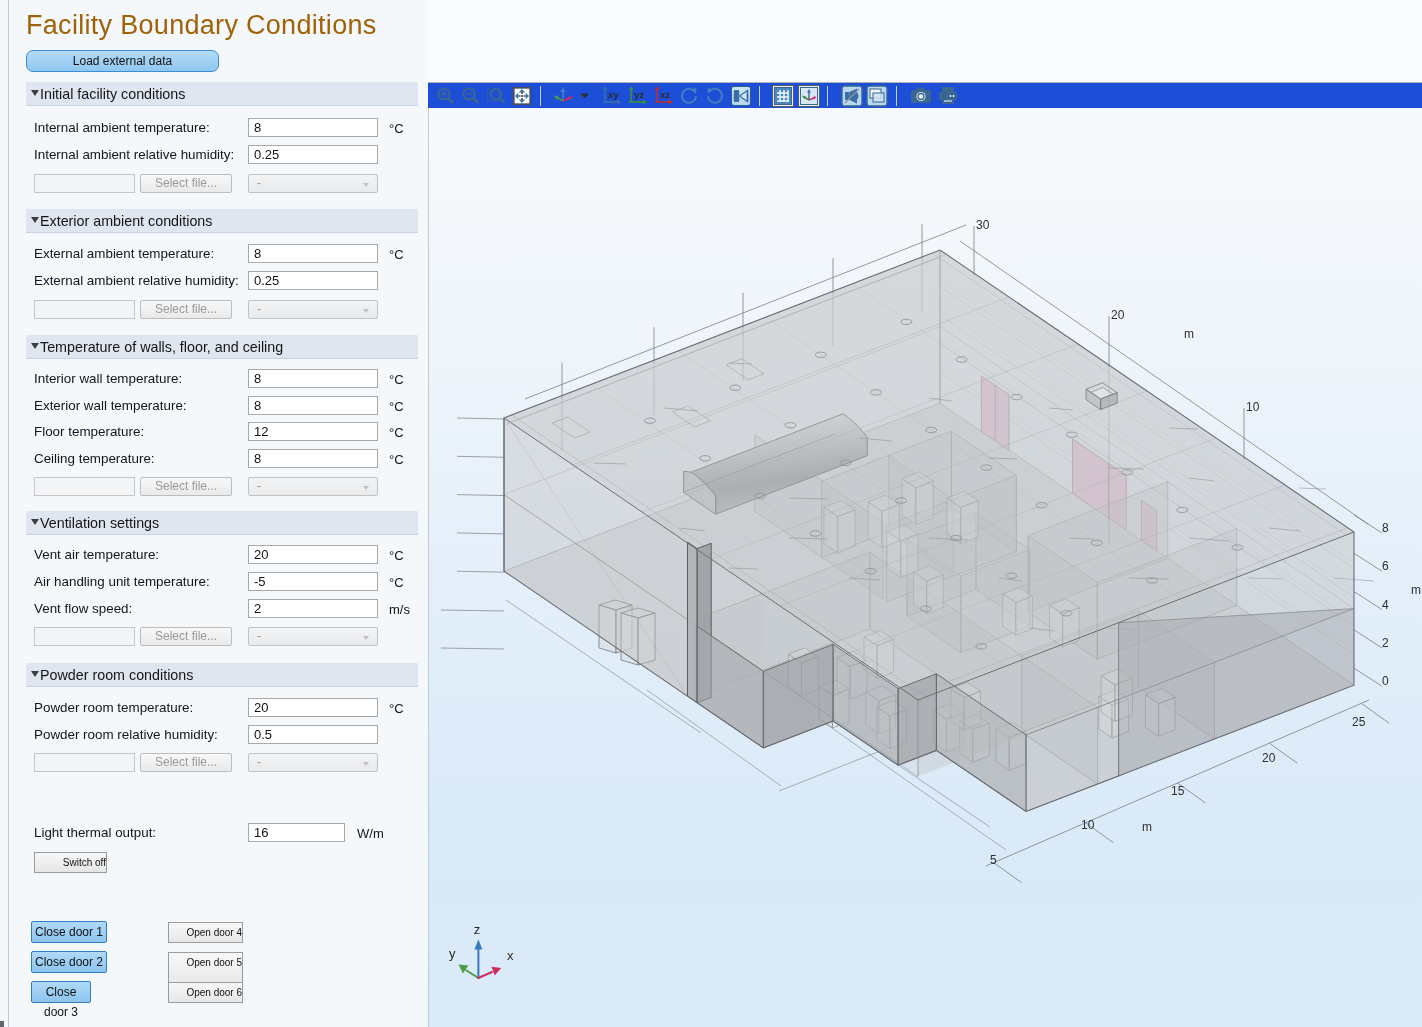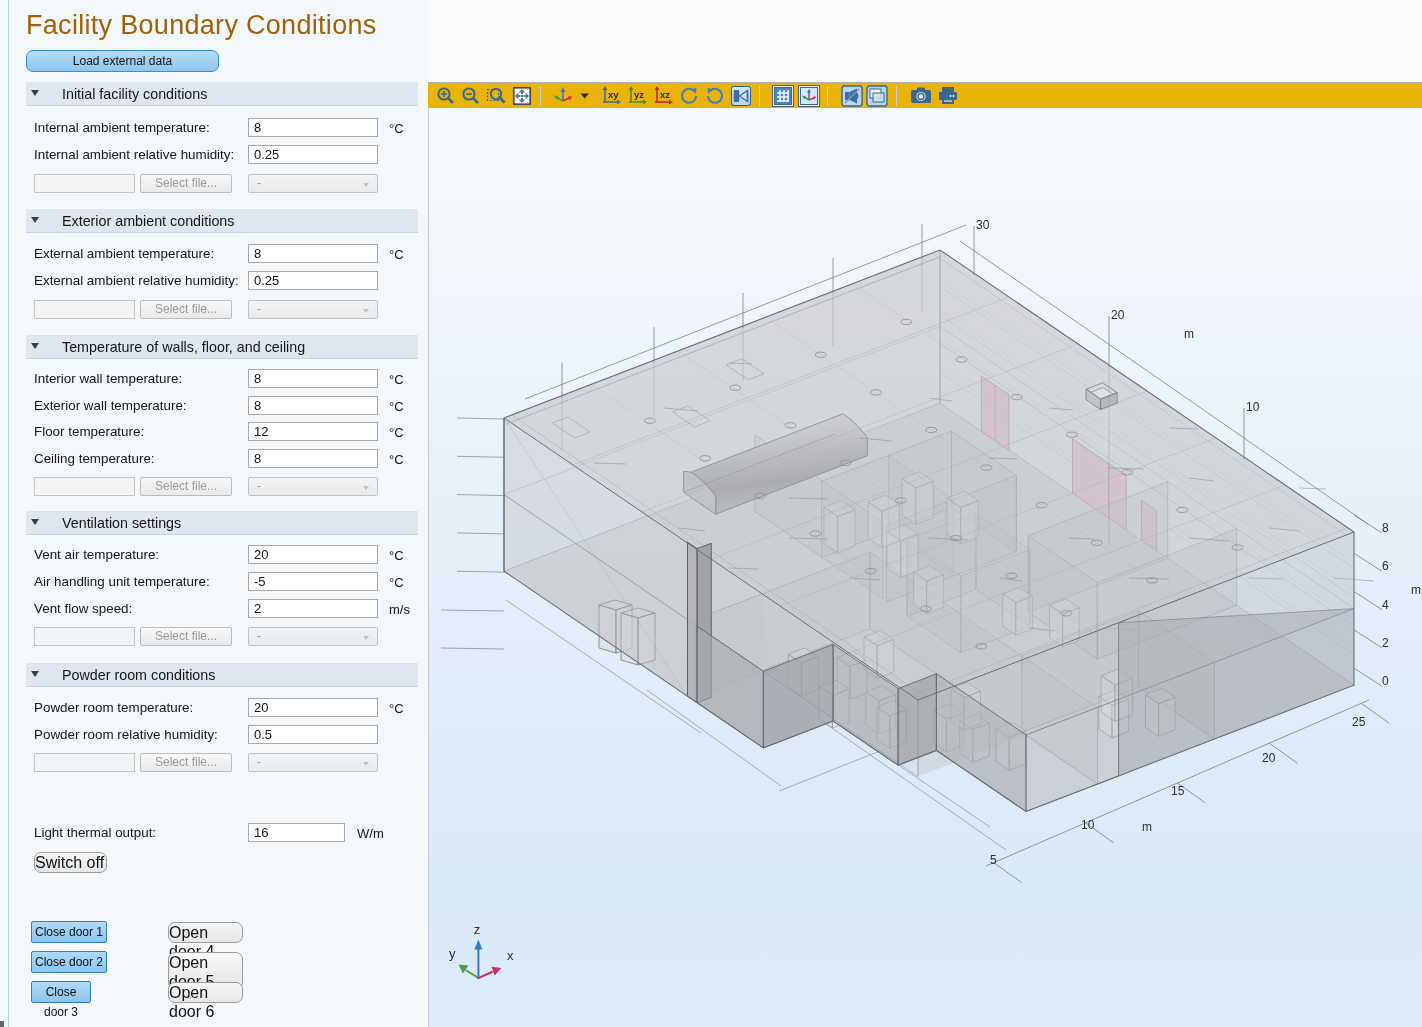--- a/index.html
+++ b/index.html
@@ -1,40 +1,40 @@
 <!DOCTYPE html>
 <html><head><meta charset="utf-8"><style>
 *{margin:0;padding:0;box-sizing:border-box}
 html,body{width:1422px;height:1027px;overflow:hidden;font-family:"Liberation Sans",sans-serif;background:#fff}
 #panel{position:absolute;left:0;top:0;width:428px;height:1027px;background:#f5f8fb}
 #lrail{position:absolute;left:8px;top:0;width:1px;height:1027px;background:#b9cde2}
 #title{position:absolute;left:26px;top:10px;font-size:27px;color:#a16207;letter-spacing:0.3px}
 .btn-blue{position:absolute;left:26px;top:50px;width:193px;height:22px;background:linear-gradient(#b4dbf7,#8fc7f0);
   border:1px solid #3a8ed2;border-radius:7px;font-size:12px;color:#111;text-align:center;line-height:20px}
 .sech{position:absolute;left:26px;width:392px;height:24px;background:#dfe6f0;border-bottom:1px solid #c8d4e4;
-  font-size:14.3px;color:#151515;line-height:24px;padding-left:36px}
+  font-size:14.3px;color:#151515;line-height:24px;padding-left:14px}
 .sech:before{content:"";position:absolute;left:5px;top:8px;width:0;height:0;
   border-left:4.5px solid transparent;border-right:4.5px solid transparent;border-top:6.5px solid #3d3d3d}
 .lab{position:absolute;left:34px;font-size:13.4px;color:#151515;white-space:nowrap}
 .inp{position:absolute;left:248px;width:130px;height:19px;background:#fff;border:1px solid #a8a8a8;
   font-size:13px;color:#111;padding-left:5px;line-height:17px}
 .unit{position:absolute;left:389px;font-size:13px;color:#151515}
 .dtx{position:absolute;left:34px;width:101px;height:19px;background:#f3f4f5;border:1px solid #c6c6c6}
 .dbt{position:absolute;left:140px;width:92px;height:19px;background:linear-gradient(#f8f8f8,#e8e9ea);
   border:1px solid #bcbcbc;border-radius:2px;font-size:12px;color:#9a9a9a;text-align:center;line-height:17px}
 .dcb{position:absolute;left:248px;width:130px;height:19px;background:linear-gradient(#f2f3f4,#e9eaec);
   border:1px solid #c2c2c2;border-radius:2px;font-size:12px;color:#9a9a9a;padding-left:8px;line-height:17px}
 .dcb:after{content:"";position:absolute;right:8px;top:8px;width:0;height:0;
   border-left:3.5px solid transparent;border-right:3.5px solid transparent;border-top:4.5px solid #bfc1c3}
-.gbt{position:absolute;background:linear-gradient(#f7f7f7,#e5e6e7);border:1px solid #9b9b9b;border-radius:7px;
-  font-size:16px;color:#111;text-align:left}
+.gbt{position:absolute;background:linear-gradient(#f7f7f7,#e5e6e7);border:1px solid #9b9b9b;border-radius:0;
+  font-size:10px;color:#111;text-align:right}
 .bbt{position:absolute;background:linear-gradient(#b0d9f6,#8cc5ef);border:1px solid #2f7fc4;border-radius:2px;
   font-size:12px;color:#111;text-align:center}
 #topstrip{position:absolute;left:428px;top:0;width:994px;height:82px;background:#f9fbfd}
-#tbar{position:absolute;left:428px;top:82px;width:994px;height:26px;background:#eab308;border-top:1px solid #b0b3b6}
+#tbar{position:absolute;left:428px;top:82px;width:994px;height:26px;background:#1d4ed8;border-top:1px solid #b0b3b6}
 #gfx{position:absolute;left:429px;top:108px;width:993px;height:919px}
 #vline{position:absolute;left:428px;top:83px;width:1px;height:944px;background:#c6c8ca}
 #bline{position:absolute;left:429px;top:1024px;width:993px;height:3px;background:#ced2d5}
 .ti{position:absolute;top:2px}
 .sep{position:absolute;top:3px;width:1px;height:20px;background:#c9ccd0}
 </style></head>
 <body>
 <div id="topstrip"></div>
 <div id="vline"></div>
 <div id="bline"></div>

